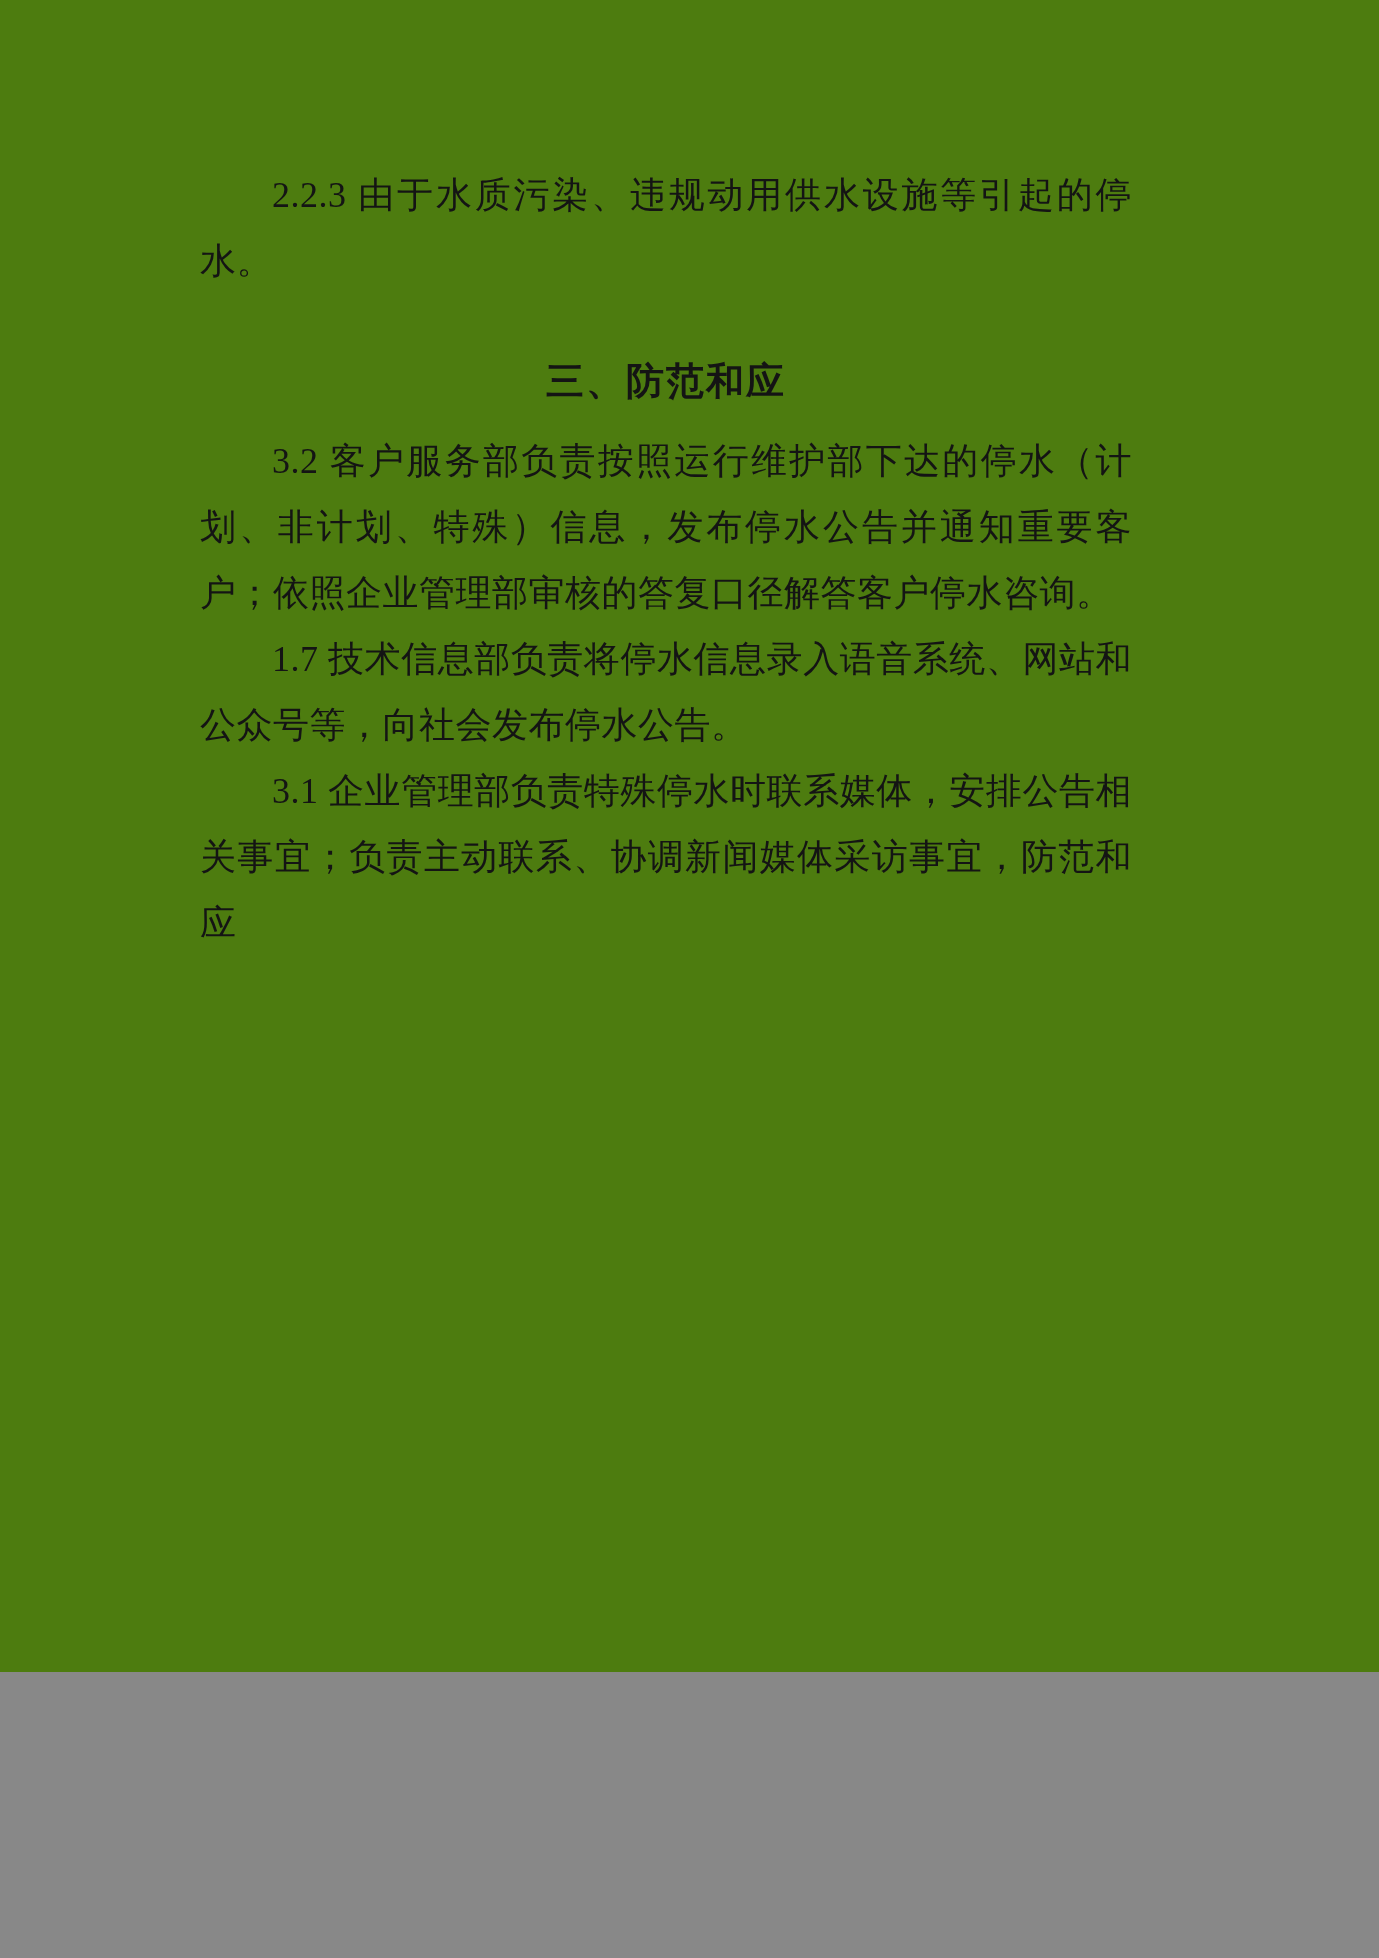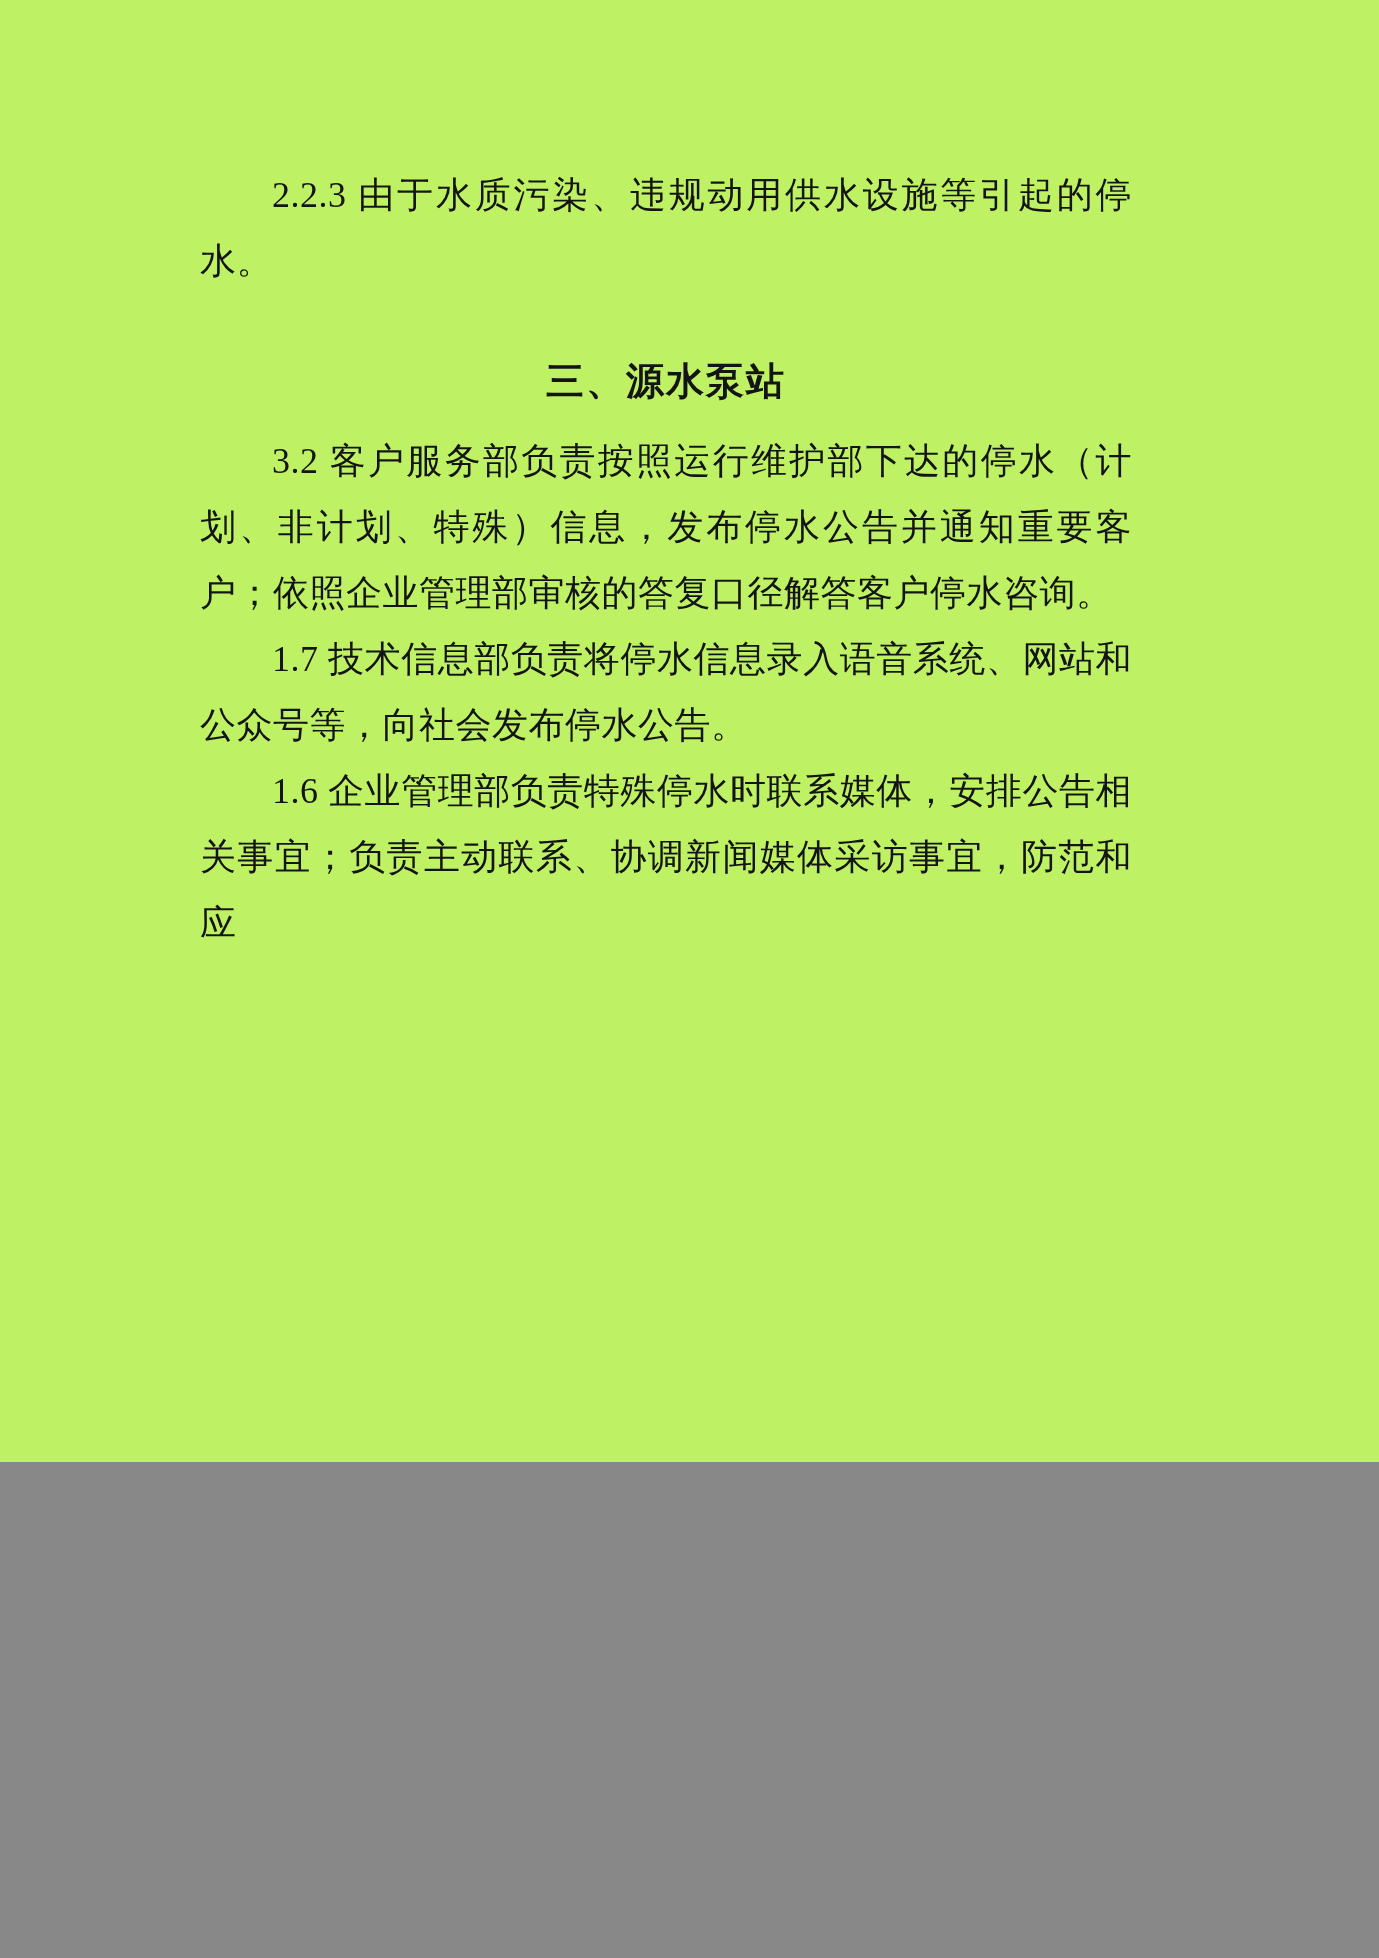--- a/index.html
+++ b/index.html
@@ -3,23 +3,23 @@
 <meta charset="utf-8">
 <style>
   html, body {
     margin: 0;
     padding: 0;
     background: #888;
   }
   .page {
     position: relative;
     width: 1379px;
-    height: 1462px;
+    height: 1672px;
     margin: 0 auto;
-    background: #bef264;
+    background: #4d7c0f;
     overflow: hidden;
     font-family: "Liberation Serif", "DejaVu Serif", serif;
     color: #141414;
   }
   .content {
     position: absolute;
     left: 200px;
     top: 162px;
     width: 932px;
   }
@@ -44,24 +44,24 @@
 </head>
 <body>
 
 <div class="page">
   <div class="content">
 
     <p>2.2.3 由于水质污染、违规动用供水设施等引起的停水。</p>
 
 
 
-    <h2 class="section-heading">三、源水泵站</h2>
+    <h2 class="section-heading">三、防范和应</h2>
 
 
     <p>3.2 客户服务部负责按照运行维护部下达的停水（计划、非计划、特殊）信息，发布停水公告并通知重要客户；依照企业管理部审核的答复口径解答客户停水咨询。</p>
 
     <p>1.7 技术信息部负责将停水信息录入语音系统、网站和公众号等，向社会发布停水公告。</p>
 
 
-    <p>1.6 企业管理部负责特殊停水时联系媒体，安排公告相关事宜；负责主动联系、协调新闻媒体采访事宜，防范和应</p>
+    <p>3.1 企业管理部负责特殊停水时联系媒体，安排公告相关事宜；负责主动联系、协调新闻媒体采访事宜，防范和应</p>
 
   </div>
 </div>
 
 </body></html>

